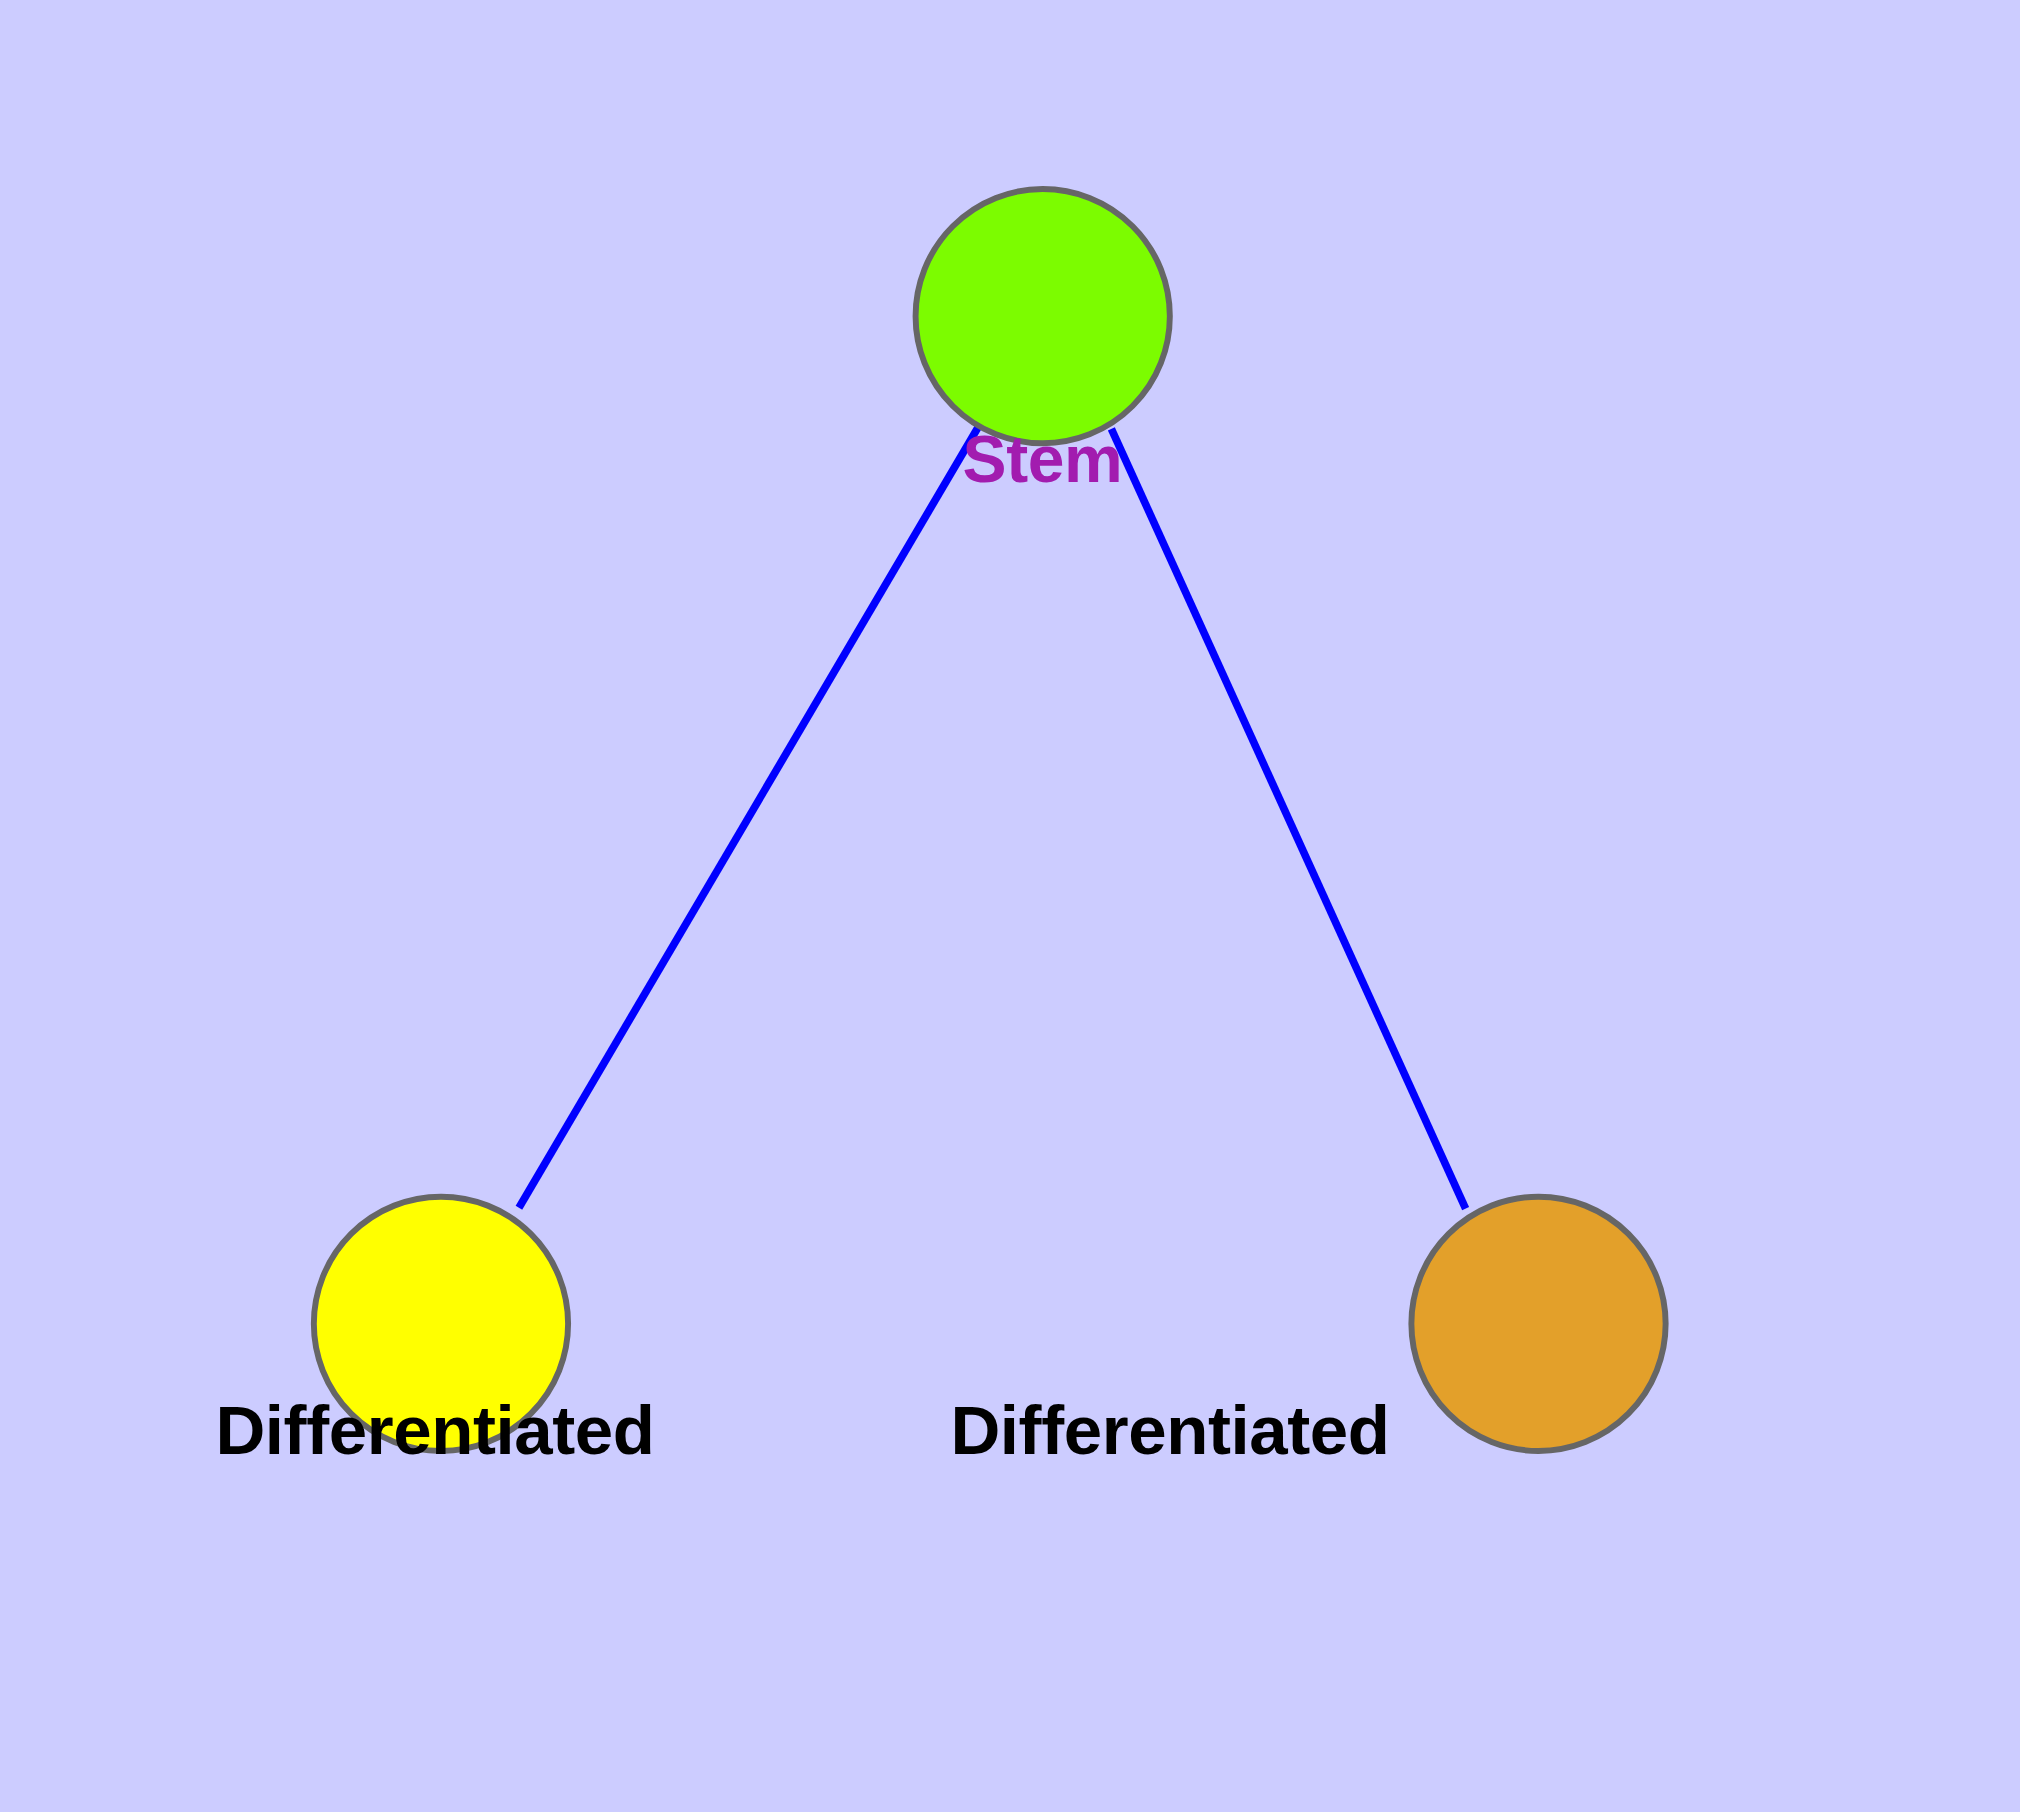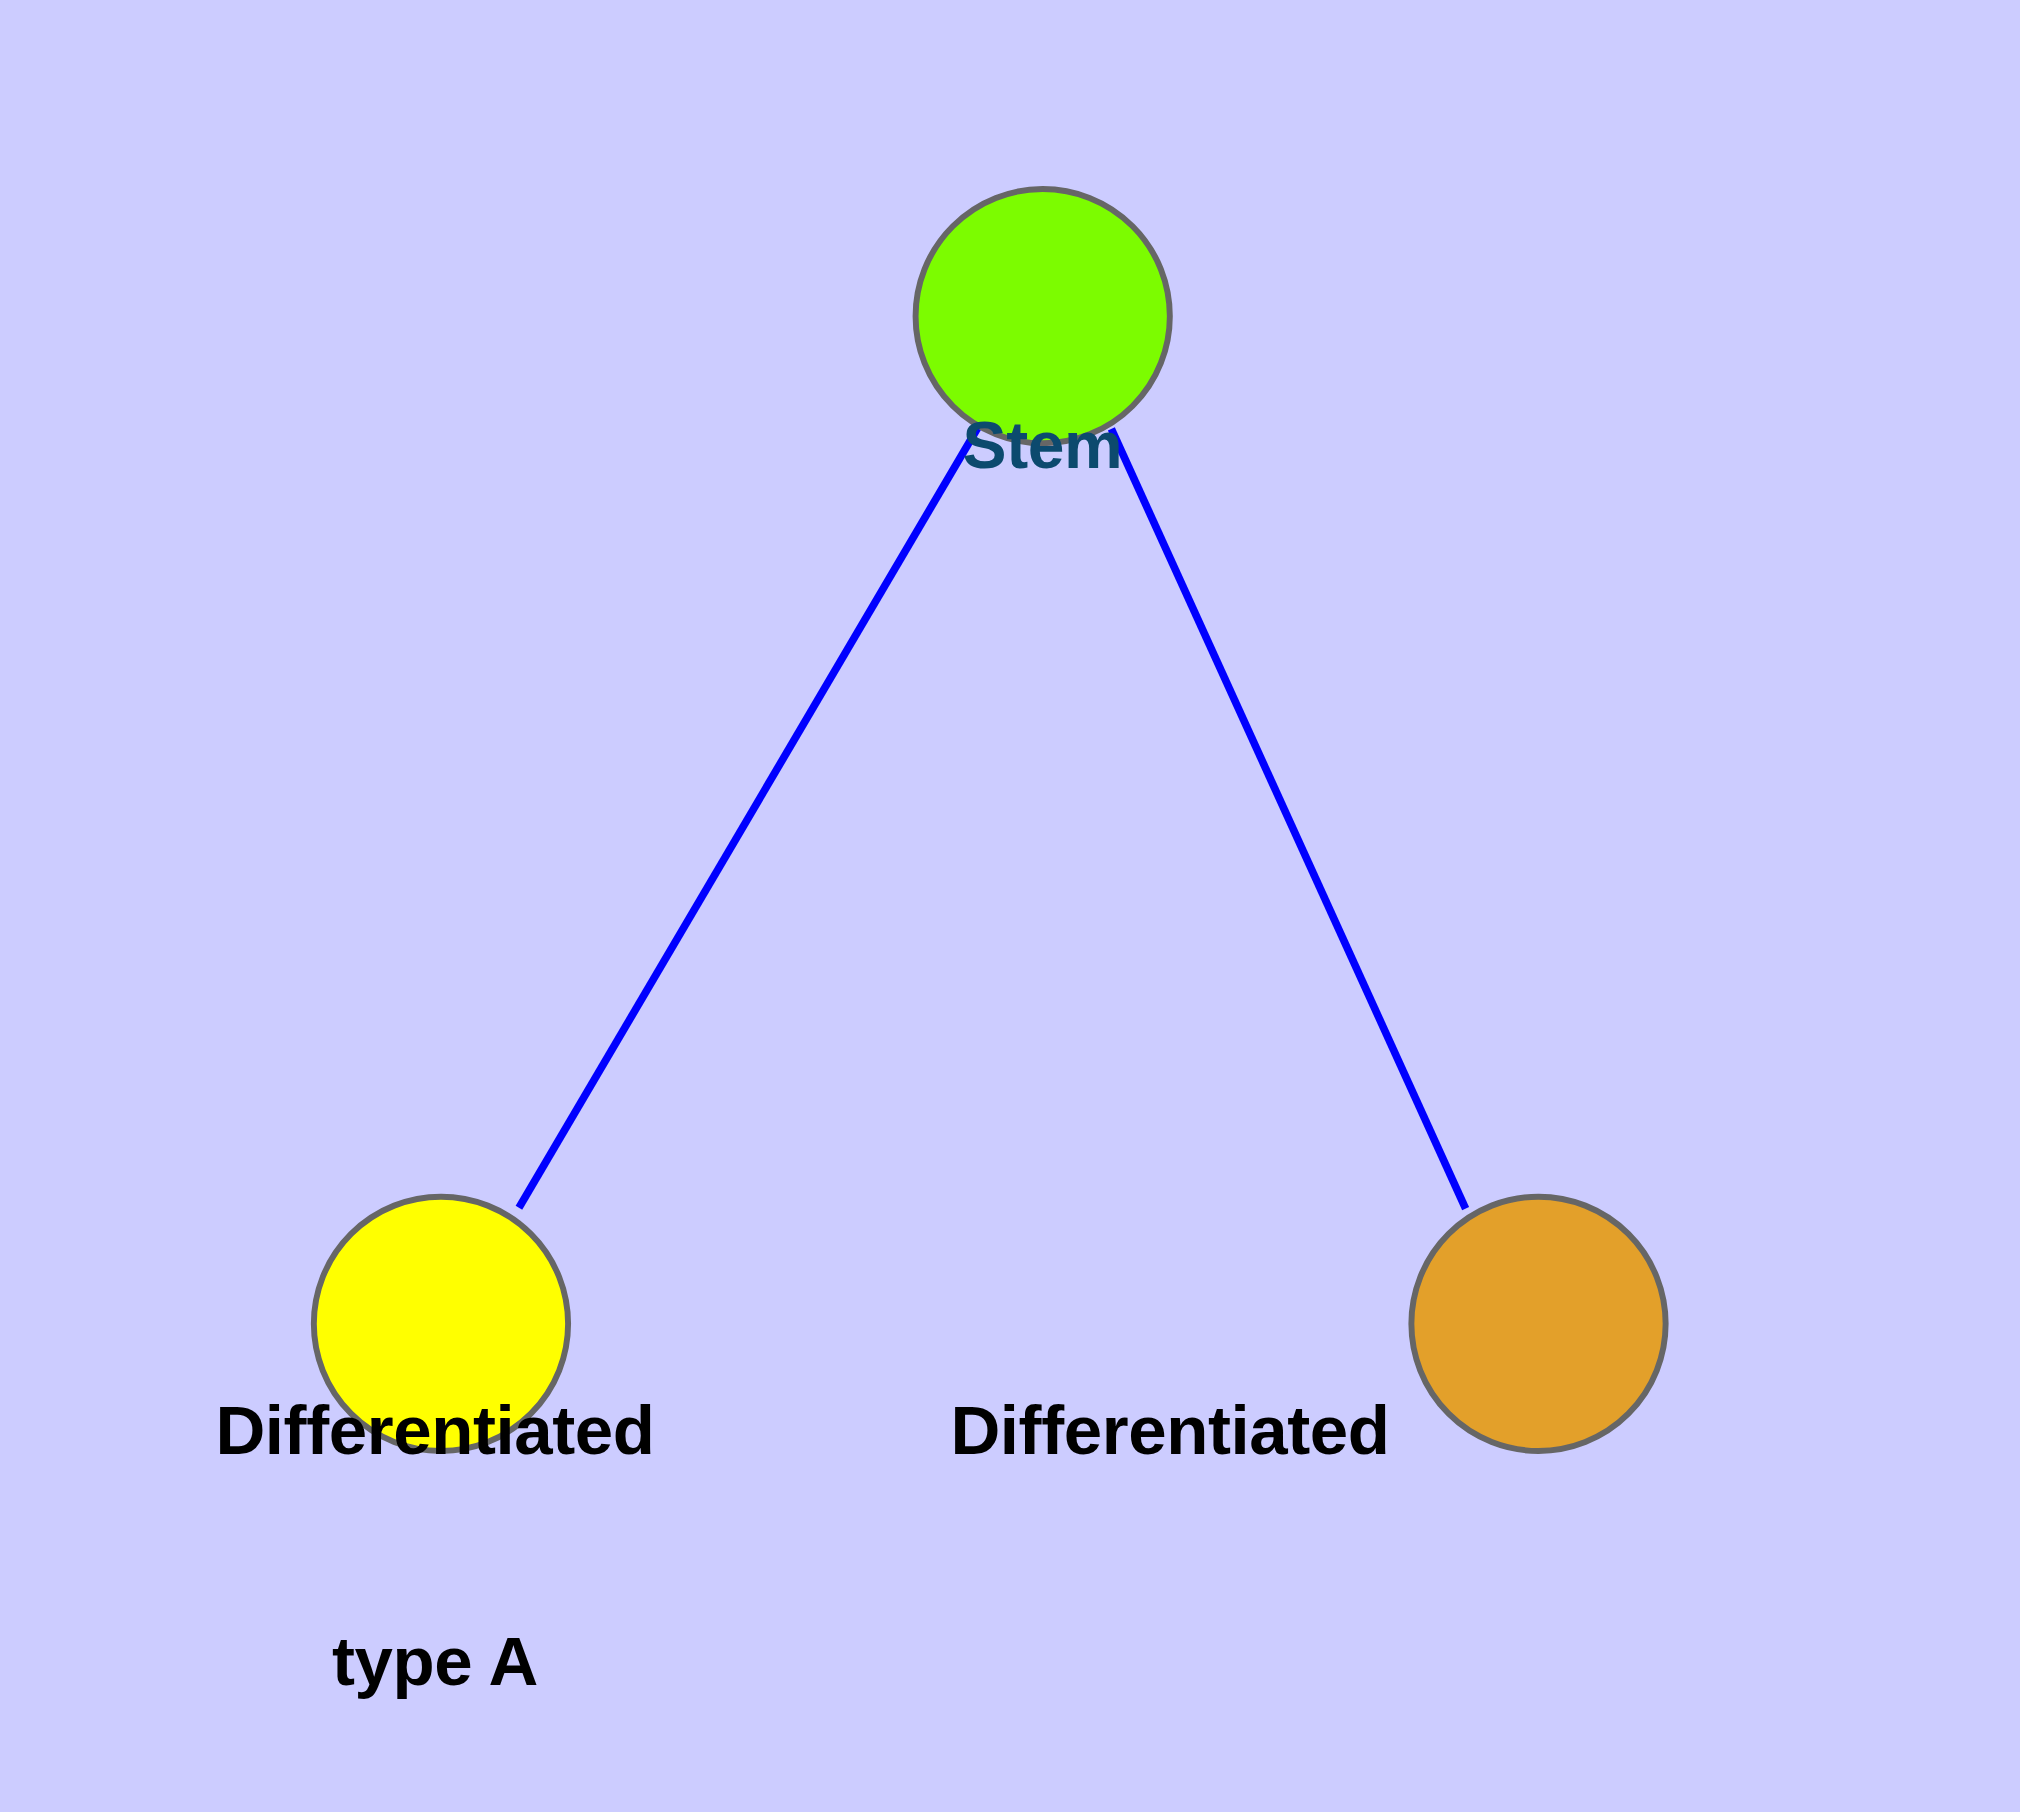--- a/index.html
+++ b/index.html
@@ -61,27 +61,26 @@
       <line class="edge-line" x1="1155" y1="502" x2="612" y2="1425" stroke="#0000ff" stroke-width="9"></line>
       <line class="edge-line" x1="1311" y1="506" x2="1729" y2="1426" stroke="#0000ff" stroke-width="9"></line>
     </g>
     <g>
       <circle class="node-circle" cx="1230" cy="373" r="150" fill="#7cfc00" stroke="#666666" stroke-width="7"></circle>
       <circle class="node-circle" cx="520" cy="1562" r="150" fill="#ffff00" stroke="#666666" stroke-width="7"></circle>
       <circle class="node-circle" cx="1815" cy="1562" r="150" fill="#e3a02a" stroke="#666666" stroke-width="7"></circle>
     </g>
   </svg>
 
-  <div class="node-label label-stem" style="left: 873px; top: 261px; width: 339px; color: #0c4a6e;">
+  <div class="node-label label-stem" style="left: 873px; top: 275px; width: 339px; color: #a21caf;">
     <div>Stem</div>
   </div>
 
   <div class="node-label label-leaf" style="left: 113px; top: 1237px; width: 644px; color: rgb(0, 0, 0);">
     <div>Differentiated</div>
-    <div>type A</div>
   </div>
 
   <div class="node-label label-leaf" style="left: 848px; top: 1237px; width: 644px; color: rgb(0, 0, 0);">
     <div>Differentiated</div>
   </div>
 
 </div>
 
 
 </body></html>

